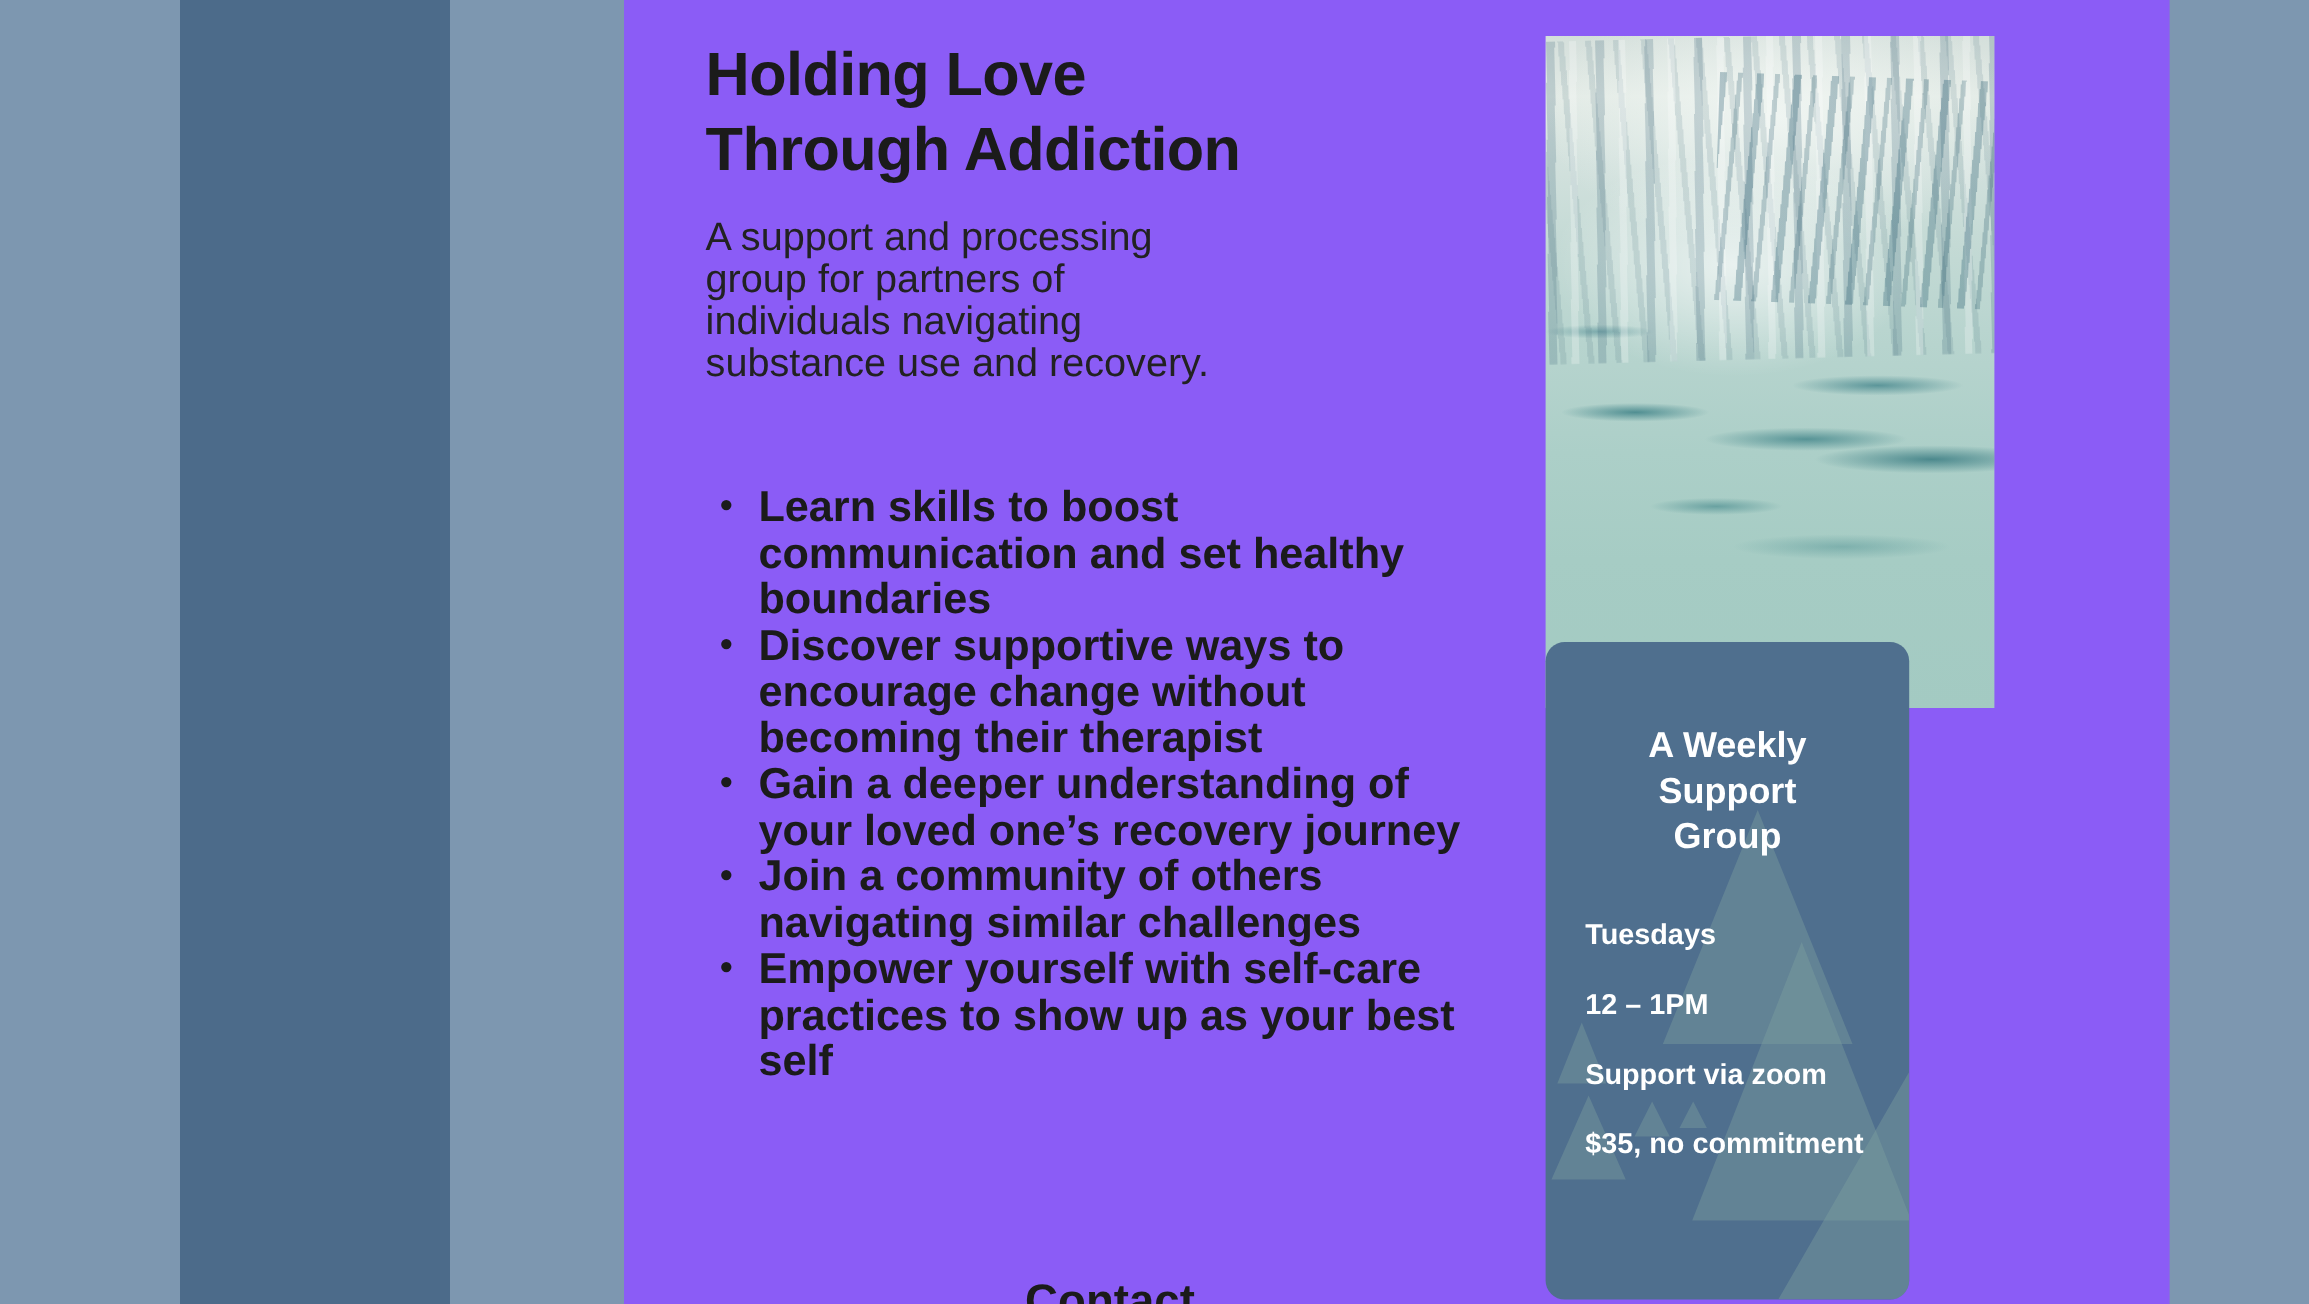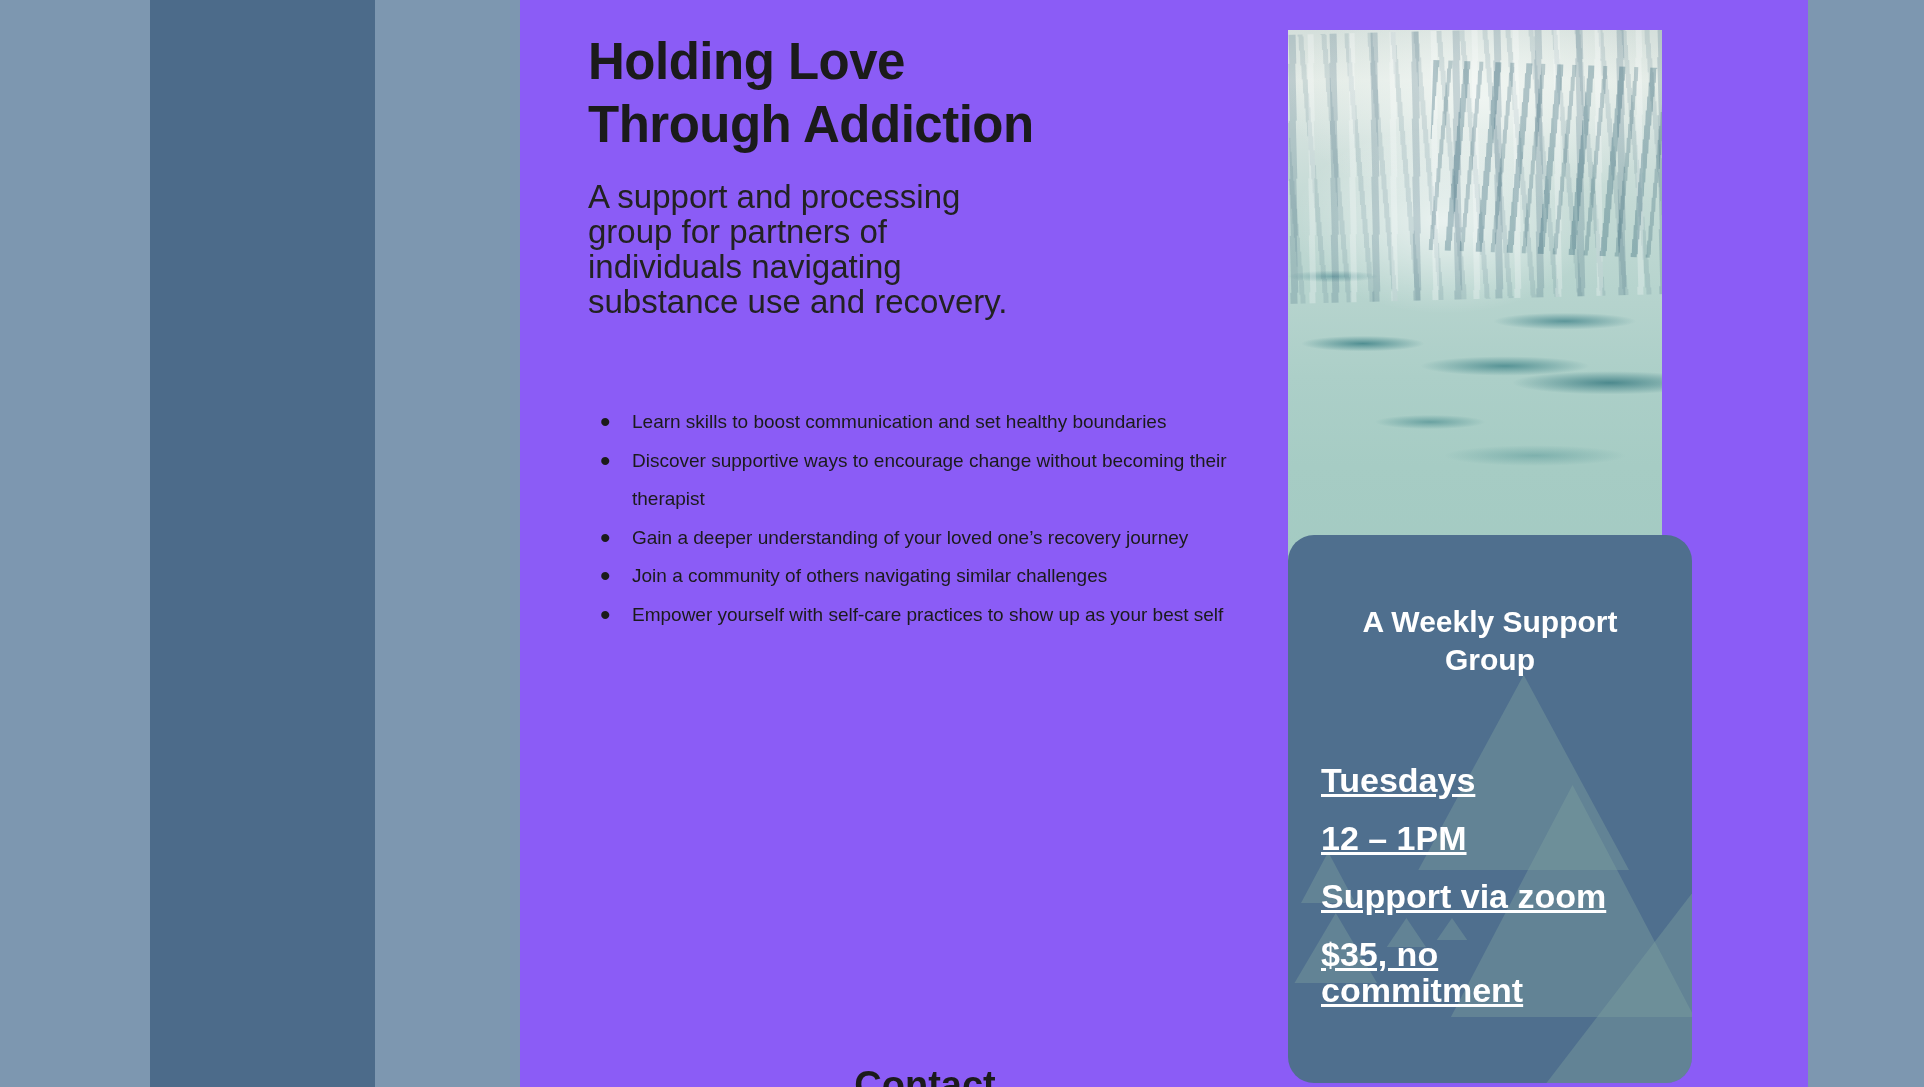--- a/index.html
+++ b/index.html
@@ -34,21 +34,21 @@
     white-space:pre-line;
   }
 
   
   .benefits{
     position:absolute;left:598px;top:403px;width:648px;
     list-style:none;
   }
   .benefits li{
     position:relative;padding-left:34px;
-    font-size:19px;line-height:38.5px;font-weight:400;color:var(--ink);
+    font-size:36px;line-height:38.5px;font-weight:700;color:var(--ink);
   }
   .benefits li::before{
     content:"\2022";
     position:absolute;left:2px;top:0;
     font-size:30px;line-height:38.5px;color:var(--ink);
   }
 
   
   .contact{
     position:absolute;left:538px;top:1062px;width:774px;
@@ -83,34 +83,33 @@
     content:"";position:absolute;right:0;top:6%;width:62%;height:34%;
     background:
       repeating-linear-gradient(94deg, rgba(30,84,104,.38) 0 6px, transparent 6px 15px, rgba(24,76,96,.30) 15px 19px, transparent 19px 31px);
     transform:rotate(2deg);
     filter:blur(0.5px);
     opacity:.8;
   }
 
   
   .card{
-    position:absolute;left:1288px;top:535px;width:404px;height:548px;
-    background:var(--card-bg);border-radius:26px;overflow:hidden;
+    position:absolute;left:1288px;top:535px;width:303px;height:548px;
+    background:var(--card-bg);border-radius:16px;overflow:hidden;
   }
   .card .wm{position:absolute;left:0;top:0;width:100%;height:100%;}
   .card-heading{
     position:absolute;left:0;top:68px;width:100%;padding:0 24px;
     text-align:center;font-size:30px;line-height:38px;font-weight:700;
     color:var(--card-ink);white-space:pre-line;
   }
   .card-details{position:absolute;left:33px;top:227px;width:310px;}
   .card-details p{
-    font-size:34px;line-height:36px;font-weight:700;color:var(--card-ink);
+    font-size:24px;line-height:36px;font-weight:700;color:var(--card-ink);
     margin:0 0 22px 0;
-    text-decoration:underline;
   }
 </style>
 </head>
 <body>
 
 <div class="canvas">
 
   <div class="stripe s1"></div>
   <div class="stripe s2"></div>
   <div class="stripe s3"></div>

